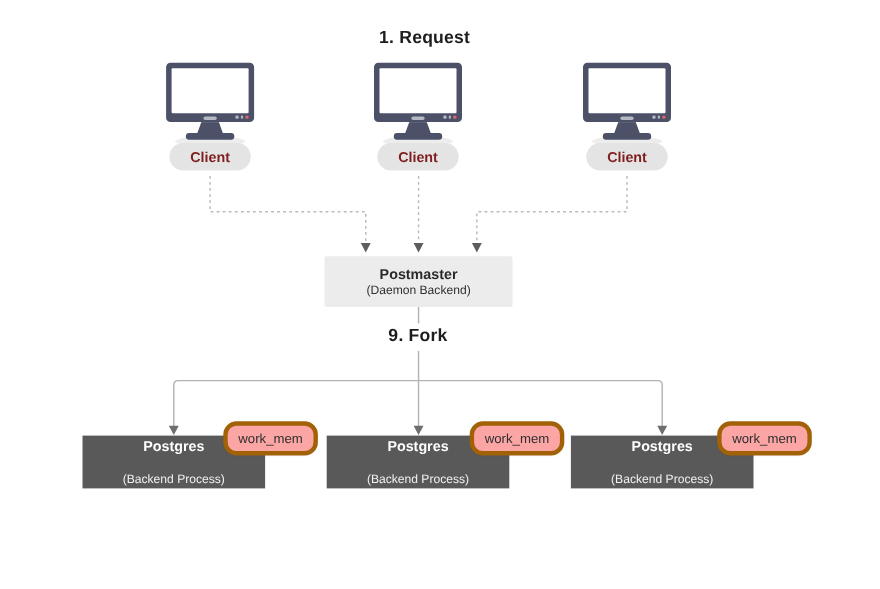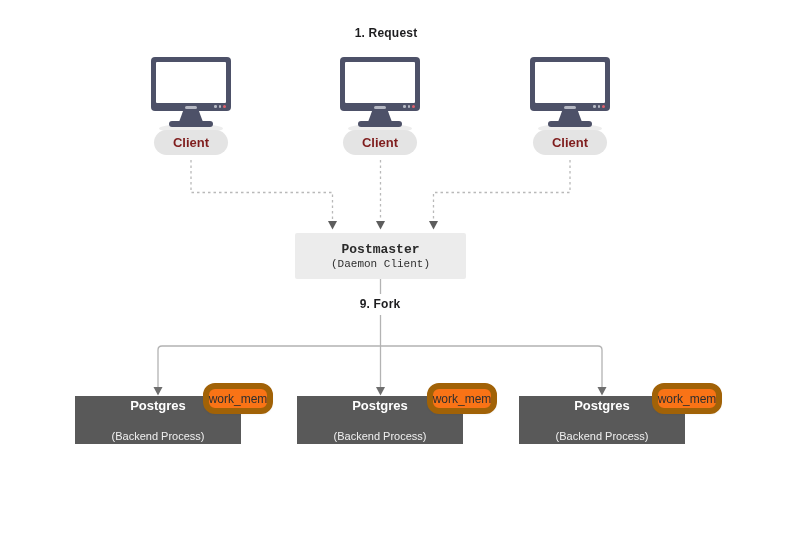--- a/index.html
+++ b/index.html
@@ -19,21 +19,21 @@
     position: absolute;
     left: 0; top: 0;
     width: 800px; height: 535px;
     z-index: 1;
   }
   .step-title {
     position: absolute;
     z-index: 2;
     text-align: center;
     font-weight: bold;
-    font-size: 12px;
+    font-size: 16px;
     color: #1d1d1f;
     letter-spacing: 0.2px;
   }
   #title-request { left: 286px; top: 26px; width: 200px; }
   #title-fork {
     left: 330px; top: 294px; width: 100px;
     background: #ffffff;
     padding: 3px 0 4px 0;
   }
 
@@ -94,21 +94,20 @@
   .postmaster {
     position: absolute;
     left: 295px; top: 233px;
     width: 171px; height: 46px;
     background: #ececec;
     border-radius: 2px;
     z-index: 2;
     display: flex; flex-direction: column;
     align-items: center; justify-content: center;
     gap: 1px;
-    font-family: Liberation Mono, monospace;
   }
   .box-title { font-weight: bold; font-size: 13px; color: #2a2a2a; }
   .box-sub   { font-size: 11px; color: #2f2f2f; }
 
   
   .backend {
     position: absolute;
     top: 396px;
     width: 166px; height: 48px;
     background: #595959;
@@ -116,23 +115,23 @@
     display: flex; flex-direction: column;
     align-items: center; justify-content: center;
     gap: 17px;
   }
   .backend .box-title { color: #ffffff; }
   .backend .box-sub   { color: #f0f0f0; }
 
   .badge {
     position: absolute;
     top: 383px;
-    width: 70px; height: 31px;
-    background: #f97316;
-    border: 6px solid #a16207;
+    width: 86px; height: 31px;
+    background: #fca5a5;
+    border: 4px solid #a16207;
     border-radius: 12px;
     box-sizing: border-box;
     z-index: 3;
     display: flex; align-items: center; justify-content: center;
     font-size: 12px; color: #2e2e2e;
     box-shadow: 0 1px 2px rgba(0,0,0,0.04);
   }
 </style>
 </head>
 <body>
@@ -220,21 +219,21 @@
       <div class="m-neck"></div>
       <div class="m-base"></div>
     </div>
     <div class="pill">
       <span>Client</span>
     </div>
   </div>
 
   <div class="postmaster">
     <div class="box-title">Postmaster</div>
-    <div class="box-sub">(Daemon Client)</div>
+    <div class="box-sub">(Daemon Backend)</div>
   </div>
 
   <div class="step-title" id="title-fork">9. Fork</div>
 
   <div class="backend" style="left:75px">
     <div class="box-title">Postgres</div>
     <div class="box-sub">(Backend Process)</div>
   </div>
   <div class="backend" style="left:297px">
     <div class="box-title">Postgres</div>

